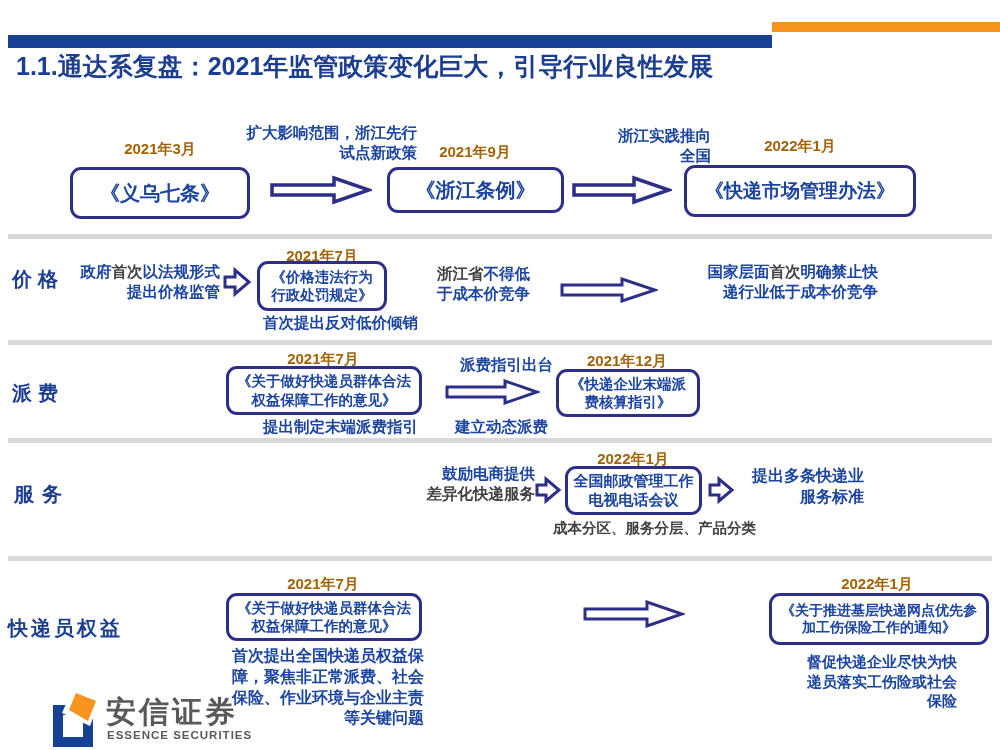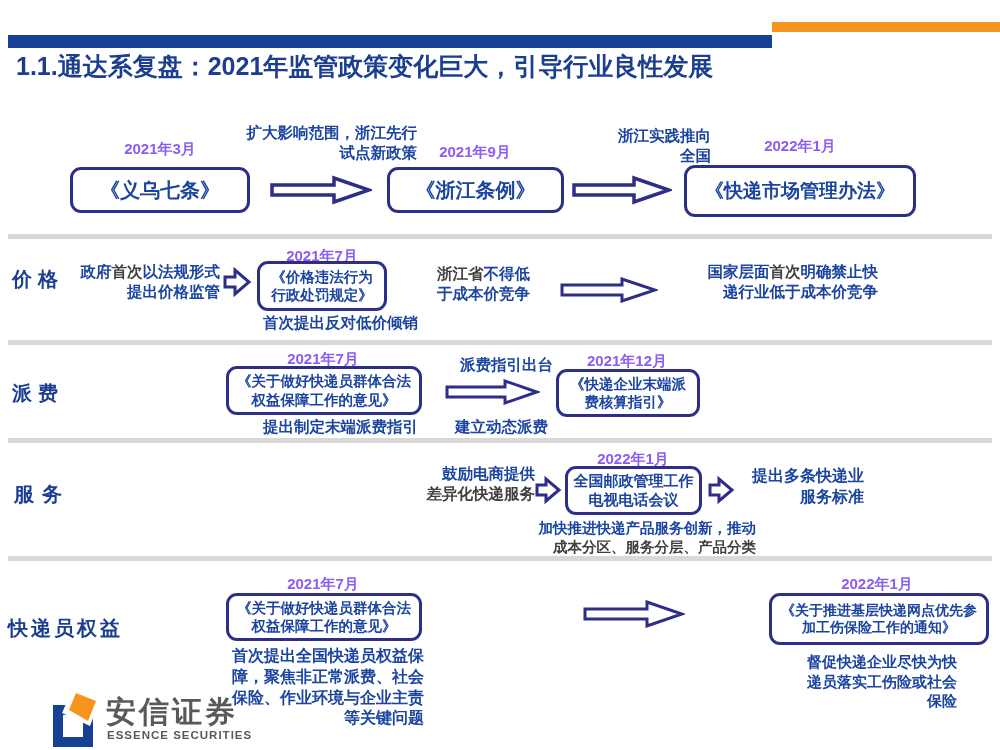--- a/index.html
+++ b/index.html
@@ -3,39 +3,39 @@
 <meta charset="utf-8">
 <style>
   * { margin:0; padding:0; box-sizing:border-box; }
   html,body { width:1000px; height:750px; background:#ffffff; overflow:hidden; }
   body { font-family:"Liberation Sans","DejaVu Sans",sans-serif; position:relative; }
   .topbar-blue { position:absolute; left:8px; top:35px; width:764px; height:13px; background:#164194; }
   .topbar-orange { position:absolute; left:772px; top:22px; width:228px; height:10px; background:#F7941D; }
   .page-title { position:absolute; left:16px; top:50px; width:960px; font-size:25px; font-weight:bold; color:#1B3E91; }
   .divider { position:absolute; left:8px; width:984px; height:5px; background:#D8D8D8; }
   .row-label { position:absolute; color:#1B3E91; font-weight:bold; font-size:20px; }
-  .date { position:absolute; color:#8b5cf6; font-weight:bold; font-size:15px; text-align:center; }
+  .date { position:absolute; color:#a16207; font-weight:bold; font-size:15px; text-align:center; }
   .box { position:absolute; border:3px solid #2D2E87; border-radius:11px; background:#fff;
          color:#1C45A0; font-weight:bold; display:flex; align-items:center; justify-content:center;
          text-align:center; line-height:1.25; padding:1px 5px; }
   .btxt { position:absolute; color:#1C45A0; font-weight:bold; font-size:15.5px; text-align:right; line-height:1.3; }
   .red { color:#404040; }
   .arrow { position:absolute; }
   .brand-cn { position:absolute; left:106px; top:692px; font-size:30px; font-weight:bold; color:#58595B; letter-spacing:3px; }
   .brand-en { position:absolute; left:107px; top:729px; font-size:11.5px; font-weight:bold; color:#58595B; letter-spacing:1px; }
 </style>
 </head>
 <body>
 
 <div class="topbar-orange"></div>
 <div class="topbar-blue"></div>
 <div class="page-title">1.1.通达系复盘：2021年监管政策变化巨大，引导行业良性发展</div>
 
 <div class="date" style="left:110px;top:140px;width:100px;">2021年3月</div>
-<div class="box" style="left:70px;top:167px;width:180px;height:46px;font-size:20px;font-family:Liberation Serif, serif;">《义乌七条》</div>
+<div class="box" style="left:70px;top:167px;width:180px;height:52px;font-size:20px;font-family:Liberation Serif, serif;">《义乌七条》</div>
 
 <div class="btxt" style="left:232px;top:123px;width:185px;">扩大影响范围，浙江先行试点新政策</div>
 <svg class="arrow" style="left:270px;top:175px;" width="102" height="30" viewBox="0 0 102 30">
   <polygon points="2,10 64,10 64,3 99,15 64,27 64,20 2,20" fill="#ffffff" stroke="#2D2E87" stroke-width="3.5"></polygon>
 </svg>
 
 <div class="date" style="left:425px;top:143px;width:100px;">2021年9月</div>
 <div class="box" style="left:387px;top:167px;width:177px;height:46px;font-size:20px;">《浙江条例》</div>
 
 <div class="btxt" style="left:574px;top:126px;width:100px;margin-left:37px;">浙江实践推向全国</div>
@@ -101,21 +101,20 @@
 <div class="date" style="left:583px;top:450px;width:100px;">2022年1月</div>
 <div class="box" style="left:565px;top:466px;width:137px;height:49px;font-size:15px;">全国邮政管理工作电视电话会议</div>
 
 <svg class="arrow" style="left:707px;top:475px;" width="28" height="30" viewBox="0 0 28 30">
   <polygon points="3,10 12,10 12,4 25,15 12,26 12,20 3,20" fill="#ffffff" stroke="#2D2E87" stroke-width="3"></polygon>
 </svg>
 
 <div class="btxt" style="left:738px;top:466px;width:126px;font-size:16px;">提出多条快递业服务标准</div>
 
 <div class="btxt" style="left:510px;top:519px;width:246px;font-size:14.5px;">
-  <div>加快推进快递产品服务创新，推动</div>
   <div class="red">成本分区、服务分层、产品分类</div>
 </div>
 
 <div class="divider" style="top:556px;"></div>
 
 <div class="row-label" style="left:8px;top:615px;letter-spacing:3px;">快递员权益</div>
 
 <div class="date" style="left:273px;top:575px;width:100px;">2021年7月</div>
 <div class="box" style="left:226px;top:593px;width:196px;height:48px;font-size:14.5px;">《关于做好快递员群体合法权益保障工作的意见》</div>
 <div class="btxt" style="left:222px;top:646px;width:202px;font-size:16px;">首次提出全国快递员权益保障，聚焦非正常派费、社会保险、作业环境与企业主责等关键问题</div>

